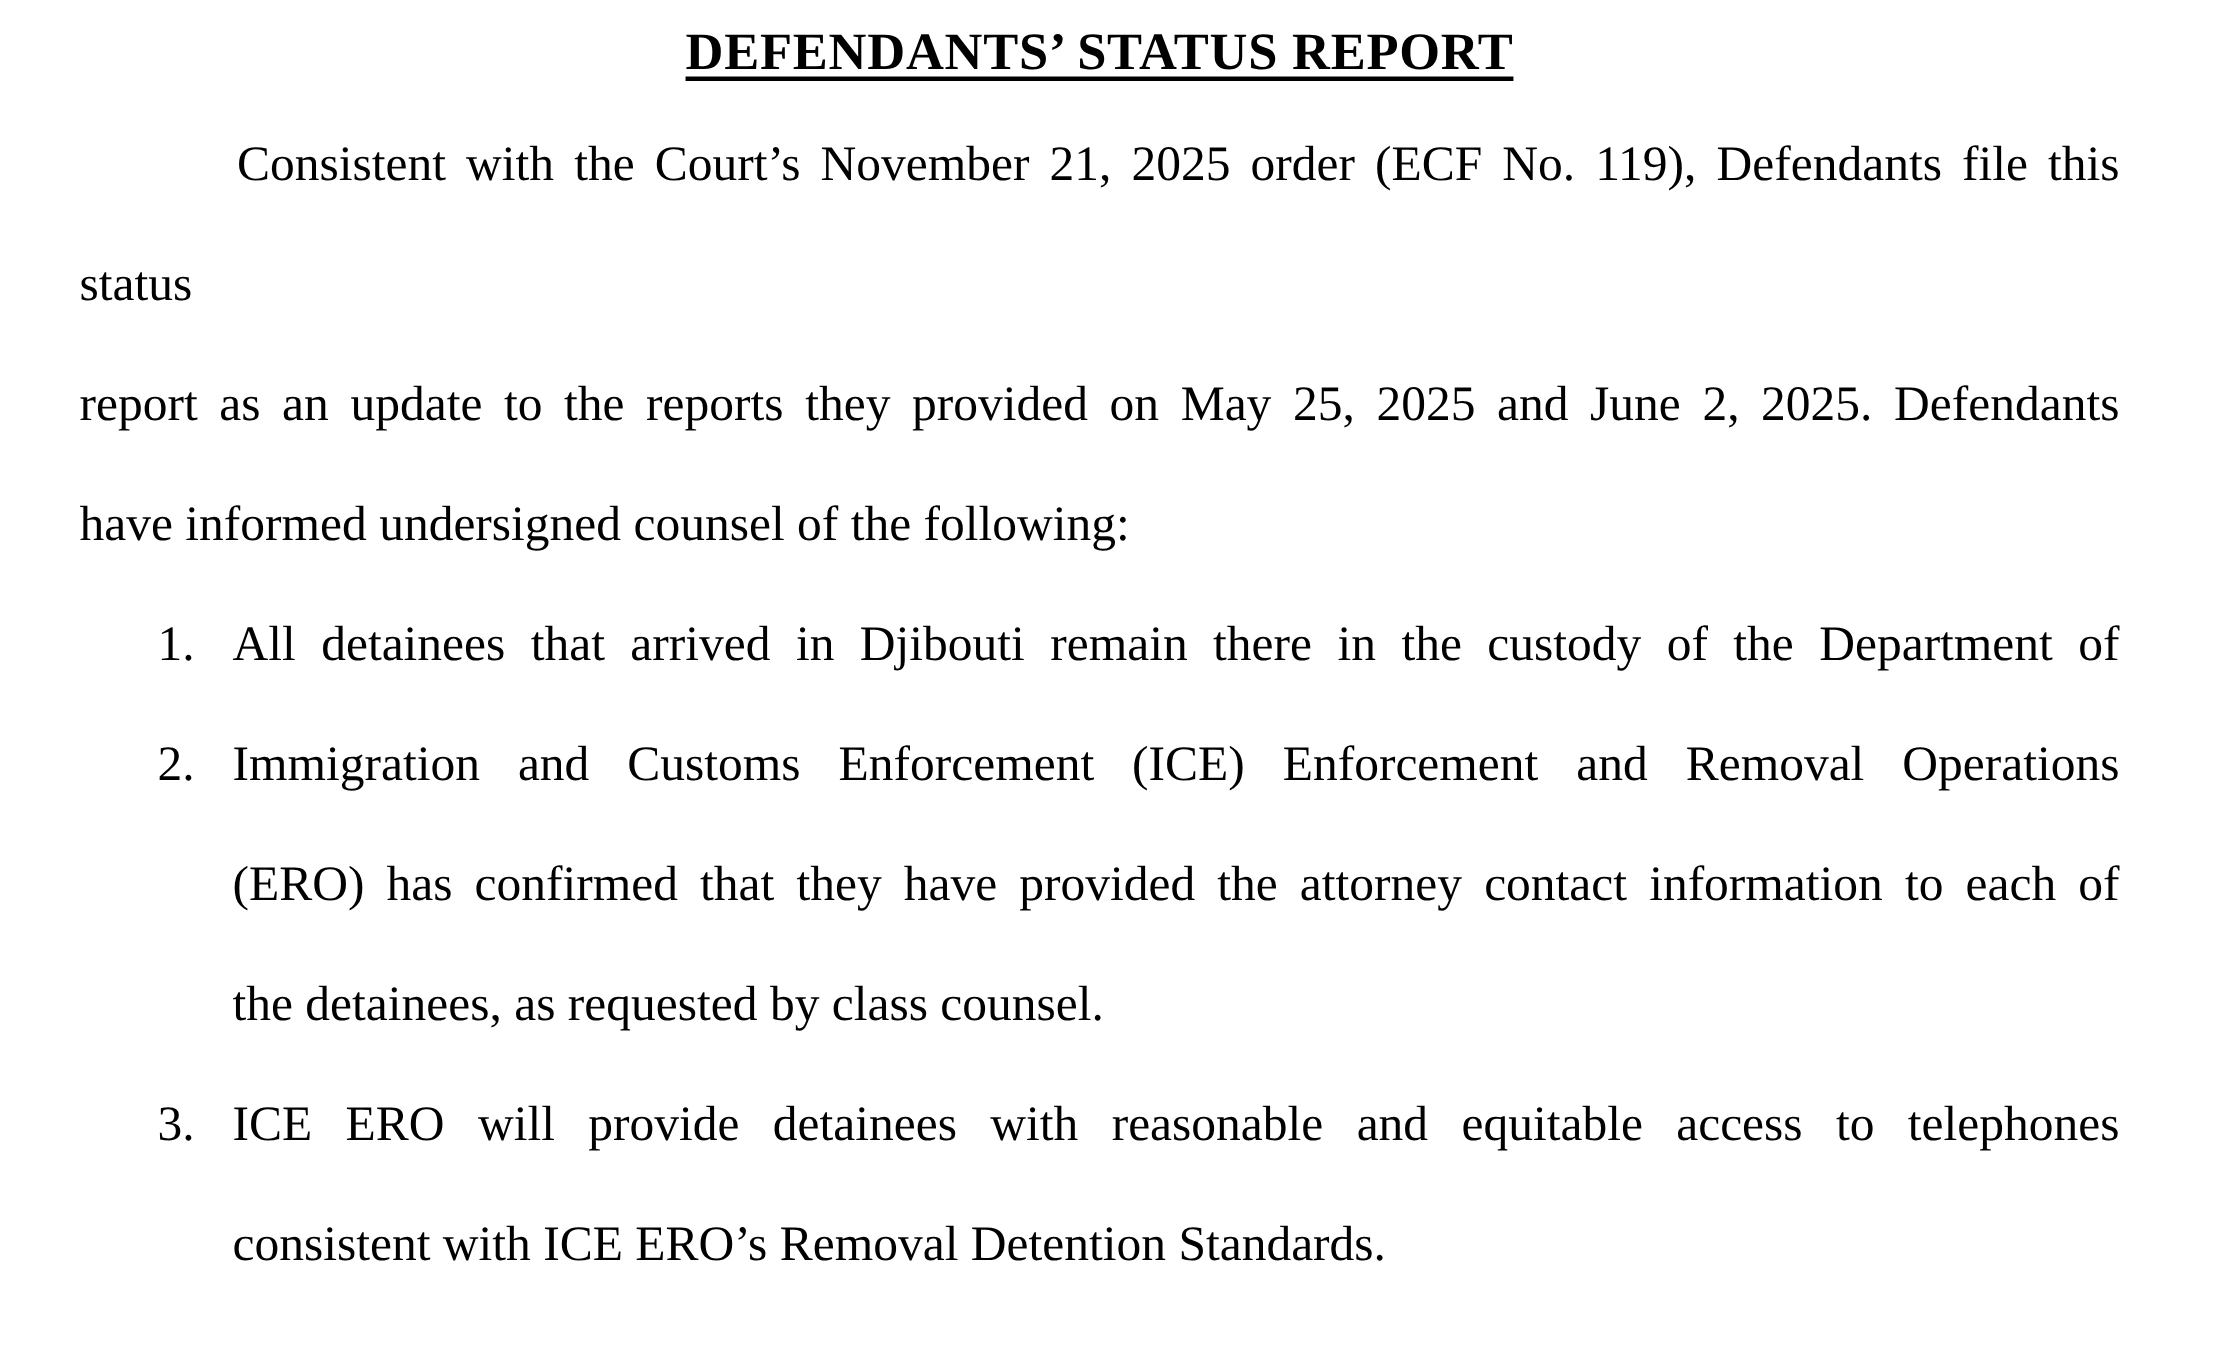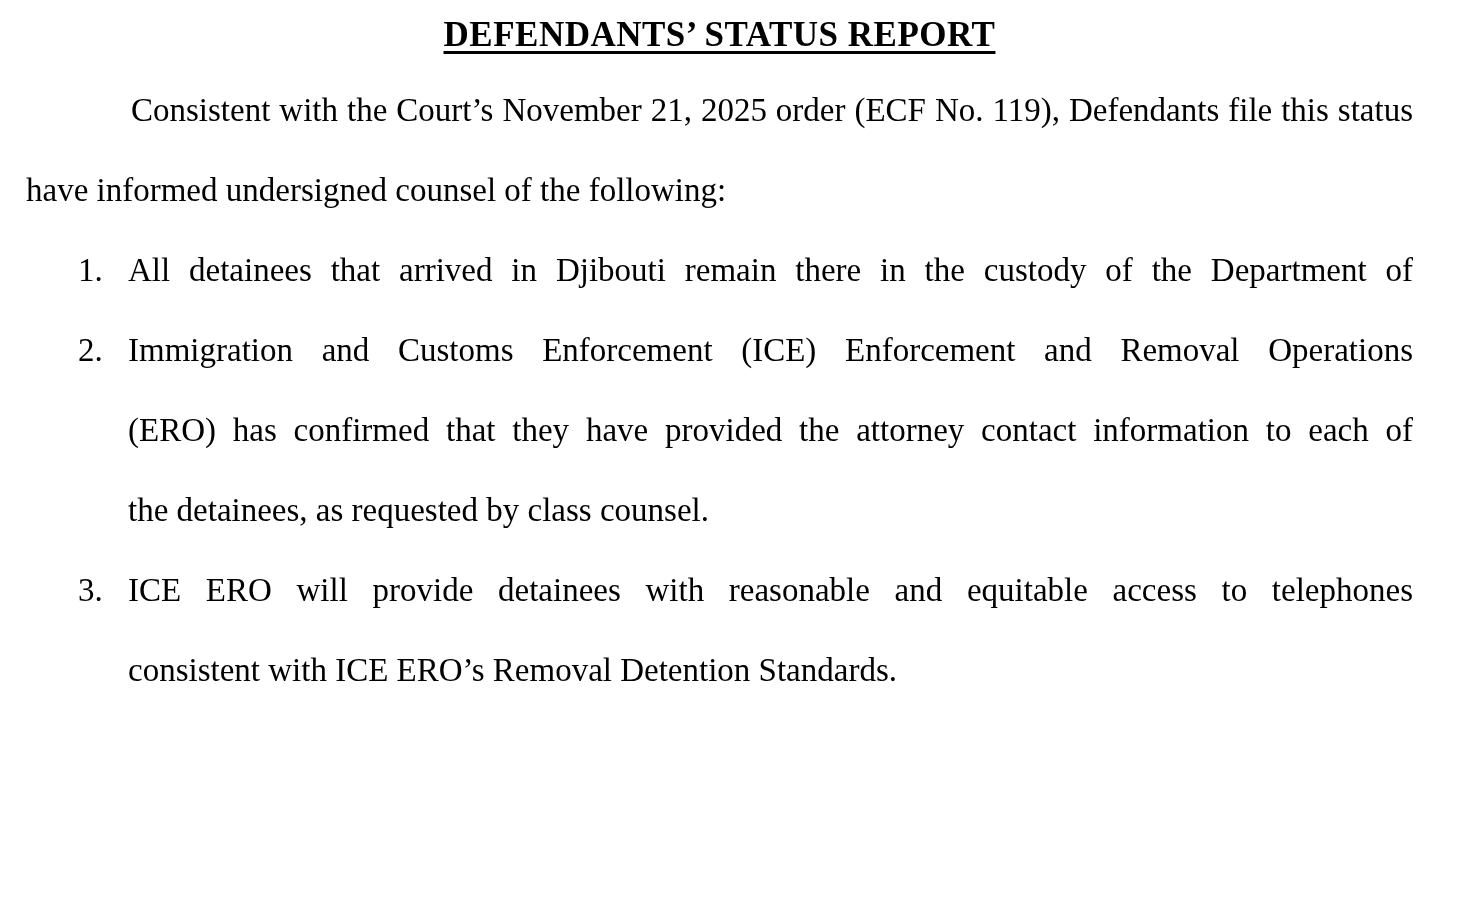--- a/index.html
+++ b/index.html
@@ -11,21 +11,21 @@
     height: 898px;
     background: #ffffff;
     color: #000000;
     font-family: "Liberation Serif", "DejaVu Serif", serif;
     overflow: hidden;
   }
   .page {
     box-sizing: border-box;
     width: 1476px;
     height: 898px;
-    padding: 0 63px 0 26px;
+    padding: 0 63px 0 53px;
   }
   .title {
     margin: 0;
     font-size: 35px;
     font-weight: bold;
     line-height: 70px;
     text-align: center;
     text-decoration: underline;
     text-decoration-thickness: 3px;
     text-underline-offset: 5px;
@@ -65,20 +65,21 @@
 </style>
 </head>
 <body>
 
 <div class="page">
 
   <h1 class="title">DEFENDANTS’ STATUS REPORT</h1>
 
   <div class="para">
     <div class="line jl first">Consistent with the Court’s November 21, 2025 order (ECF No. 119), Defendants file this status</div>
+    <div class="line jl">report as an update to the reports they provided on May 25, 2025 and June 2, 2025. Defendants</div>
     <div class="line last">have informed undersigned counsel of the following:</div>
   </div>
 
   <div class="item">
     <span class="num">1.</span>
     <div class="itext">
       <div class="line jl">All detainees that arrived in Djibouti remain there in the custody of the Department of</div>
     </div>
   </div>
 

